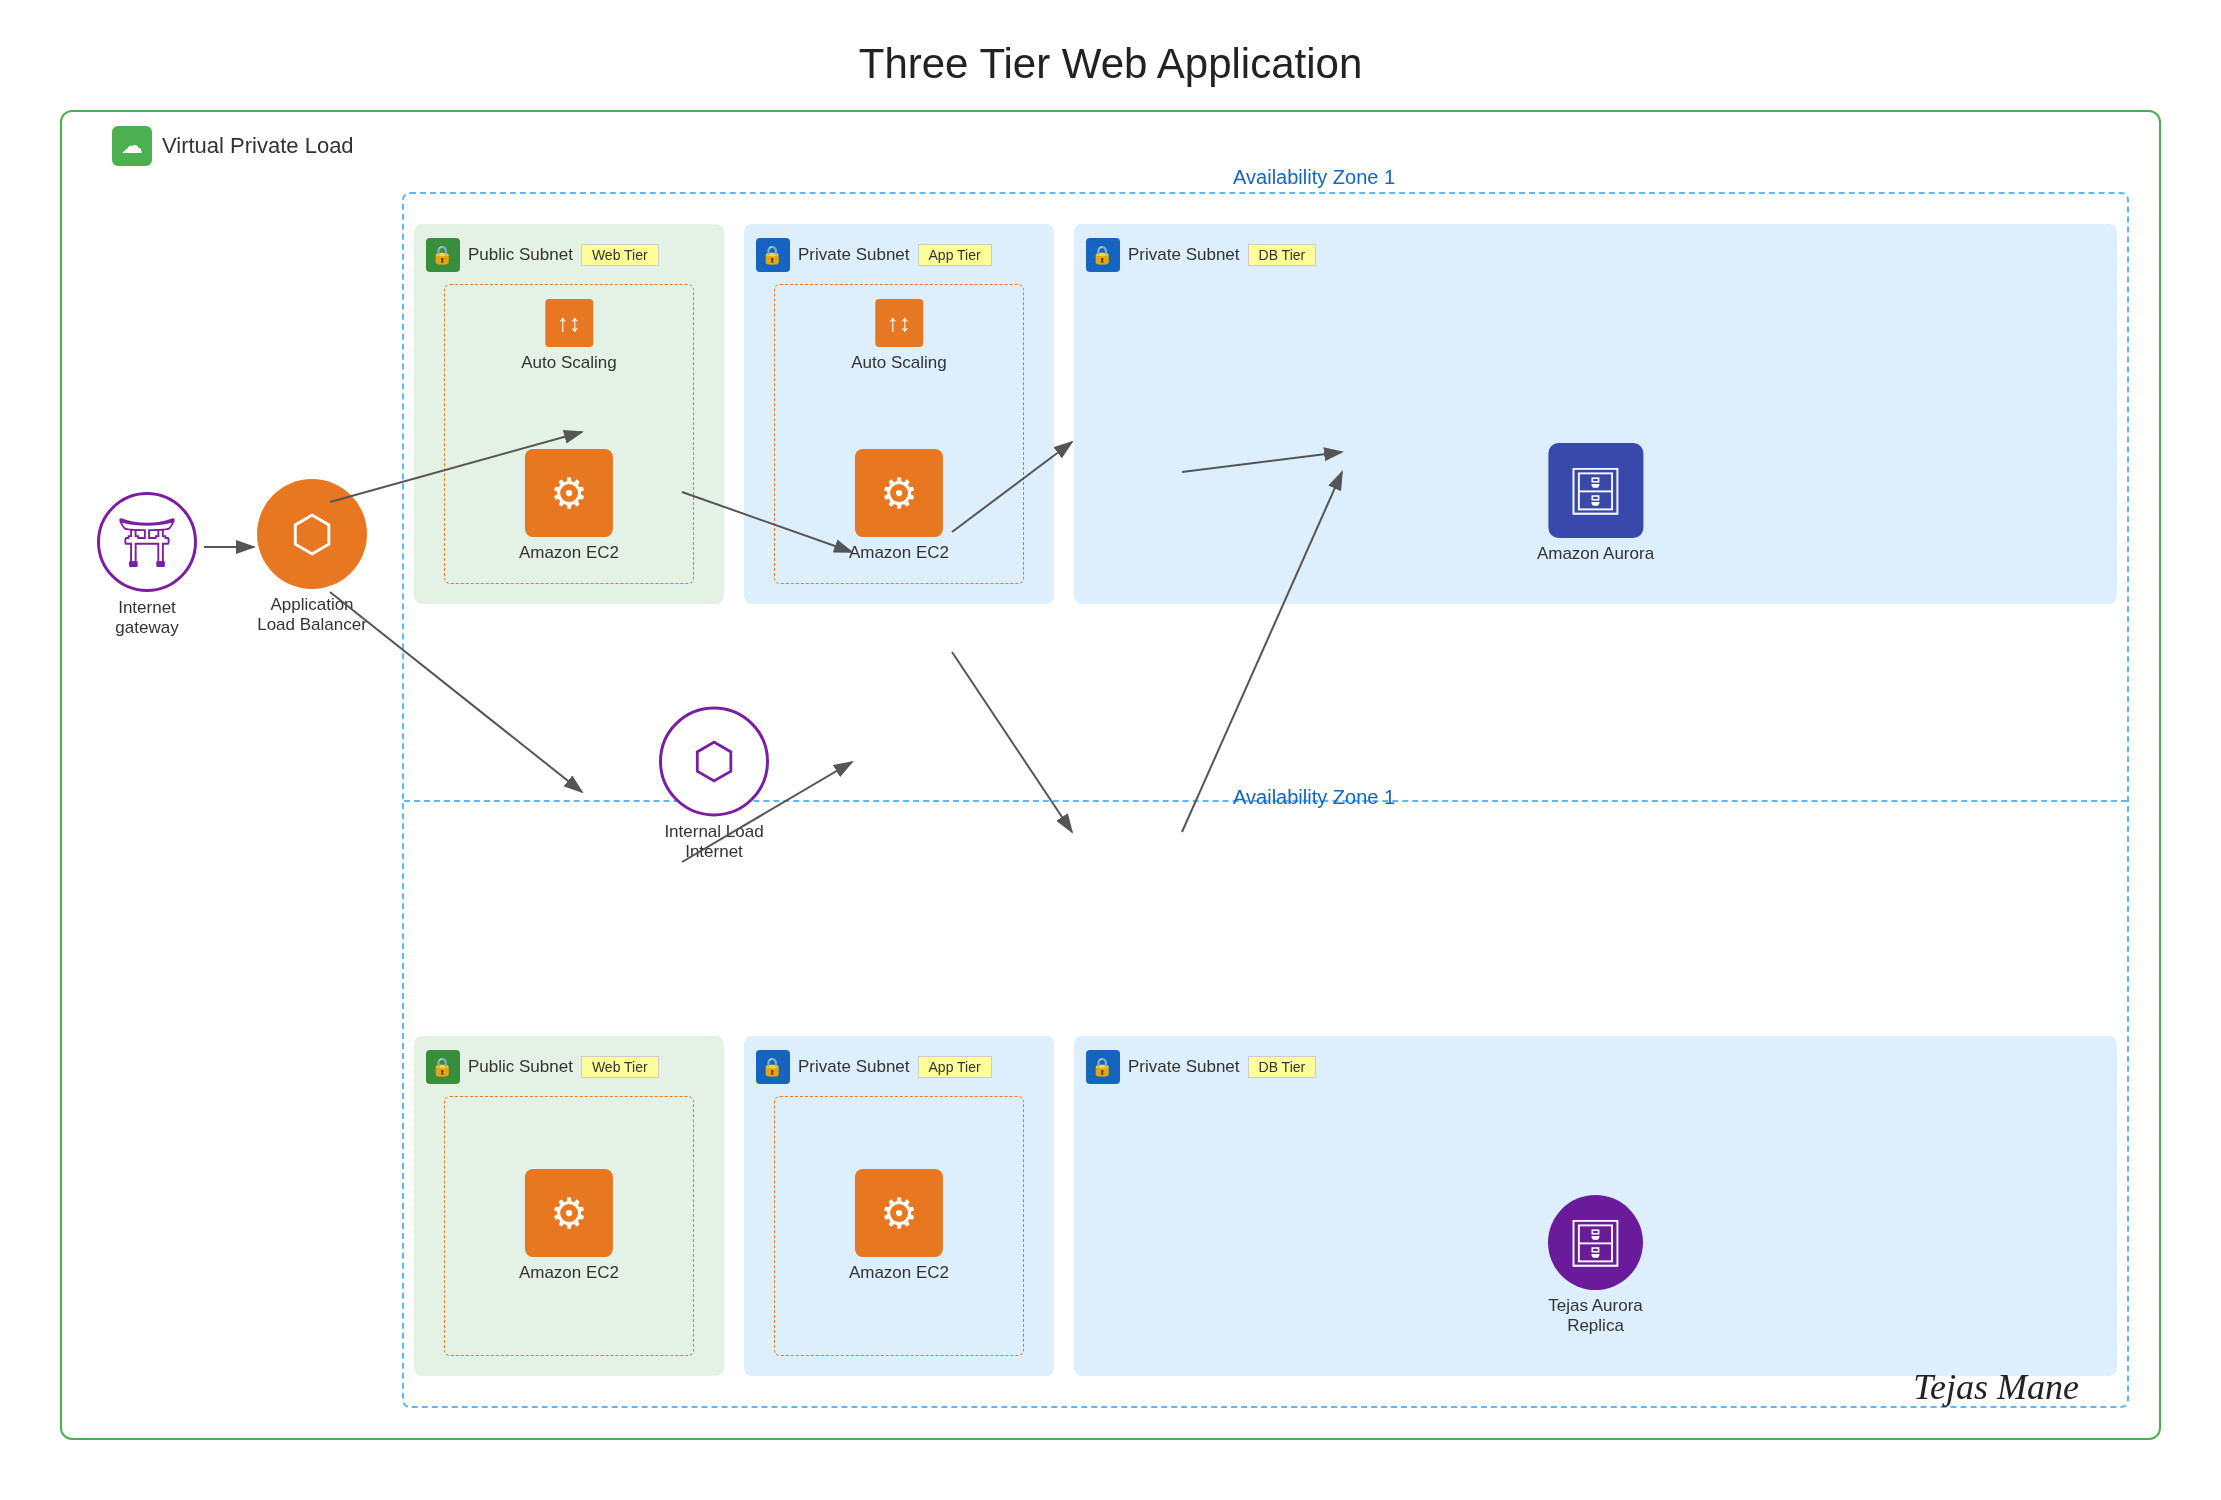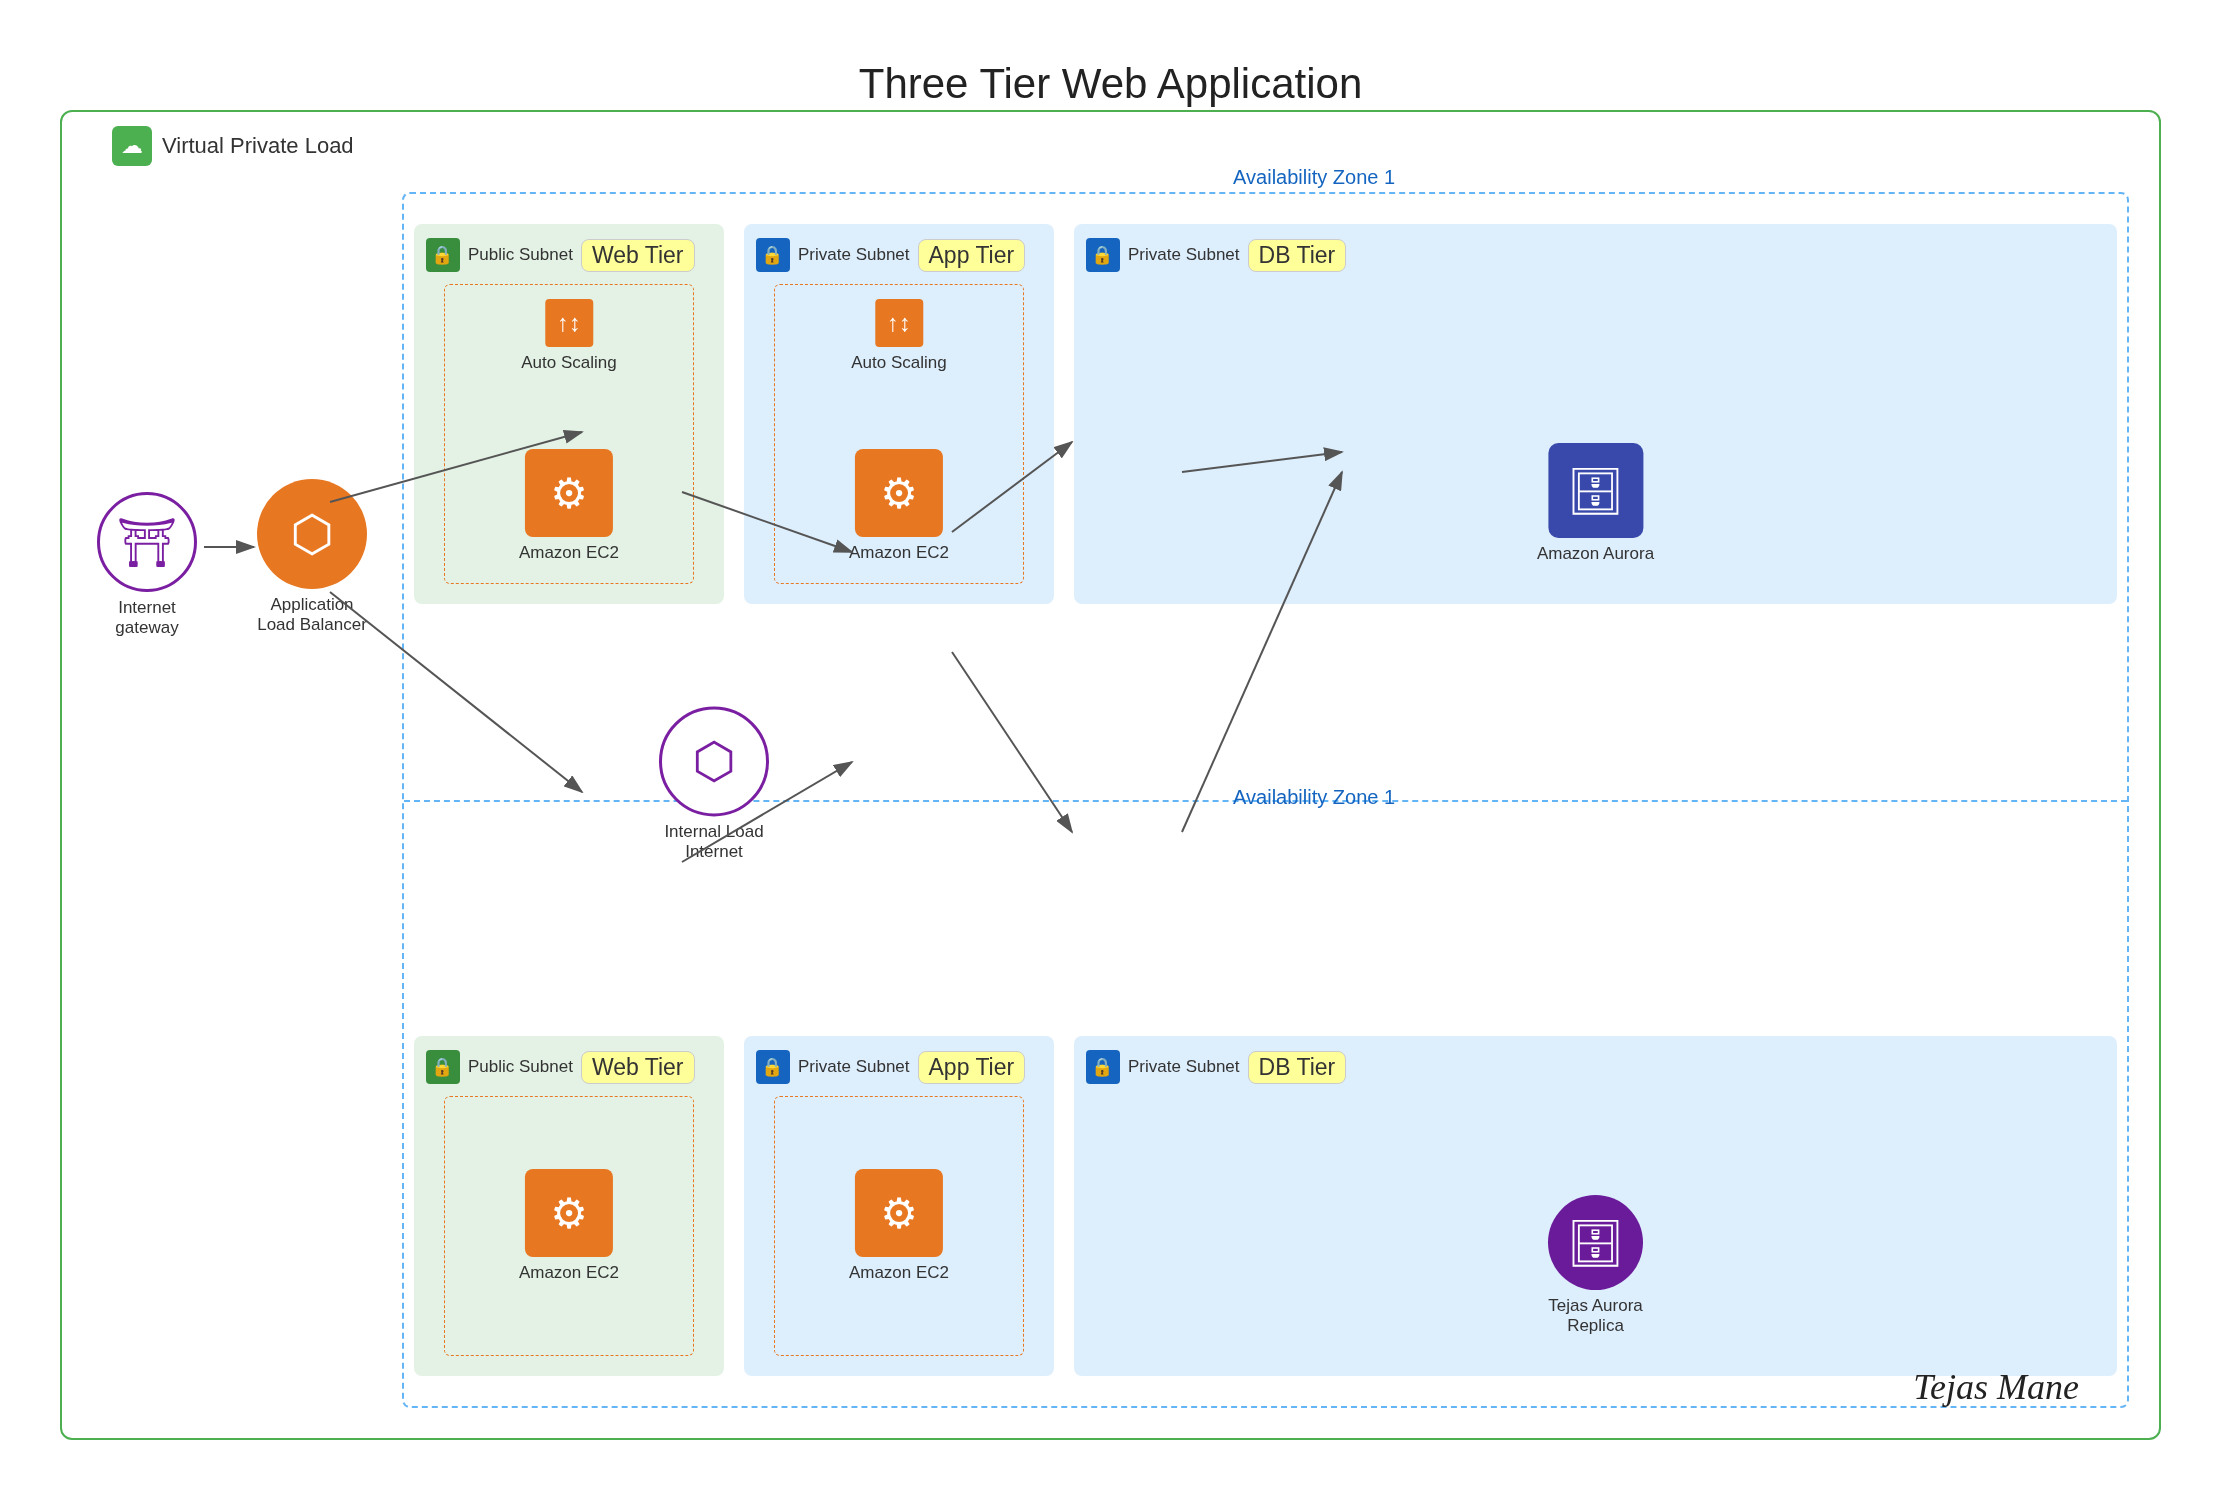--- a/index.html
+++ b/index.html
@@ -10,21 +10,21 @@
       height: 1500px;
       overflow: hidden;
       position: relative;
     }
 
     .page-title {
       text-align: center;
       font-size: 42px;
       font-weight: 400;
       color: #222;
-      padding-top: 60px;
+      padding-top: 40px;
       padding-bottom: 20px;
     }
 
     .vpc-container {
       position: absolute;
       top: 110px;
       left: 60px;
       right: 60px;
       bottom: 60px;
       border: 2px solid #4CAF50;
@@ -52,23 +52,23 @@
       align-items: center;
       justify-content: center;
       color: white;
       font-size: 22px;
     }
 
     
     .tier-badge {
       background: #FFFF99;
       border: 1px solid #ccc;
-      border-radius: 8px;
+      border-radius: 0;
       padding: 2px 10px;
-      font-size: 23px;
+      font-size: 14px;
       color: #333;
       font-weight: 400;
     }
 
     .icon-label {
       font-size: 17px;
       color: #333;
       text-align: center;
       margin-top: 6px;
     }

